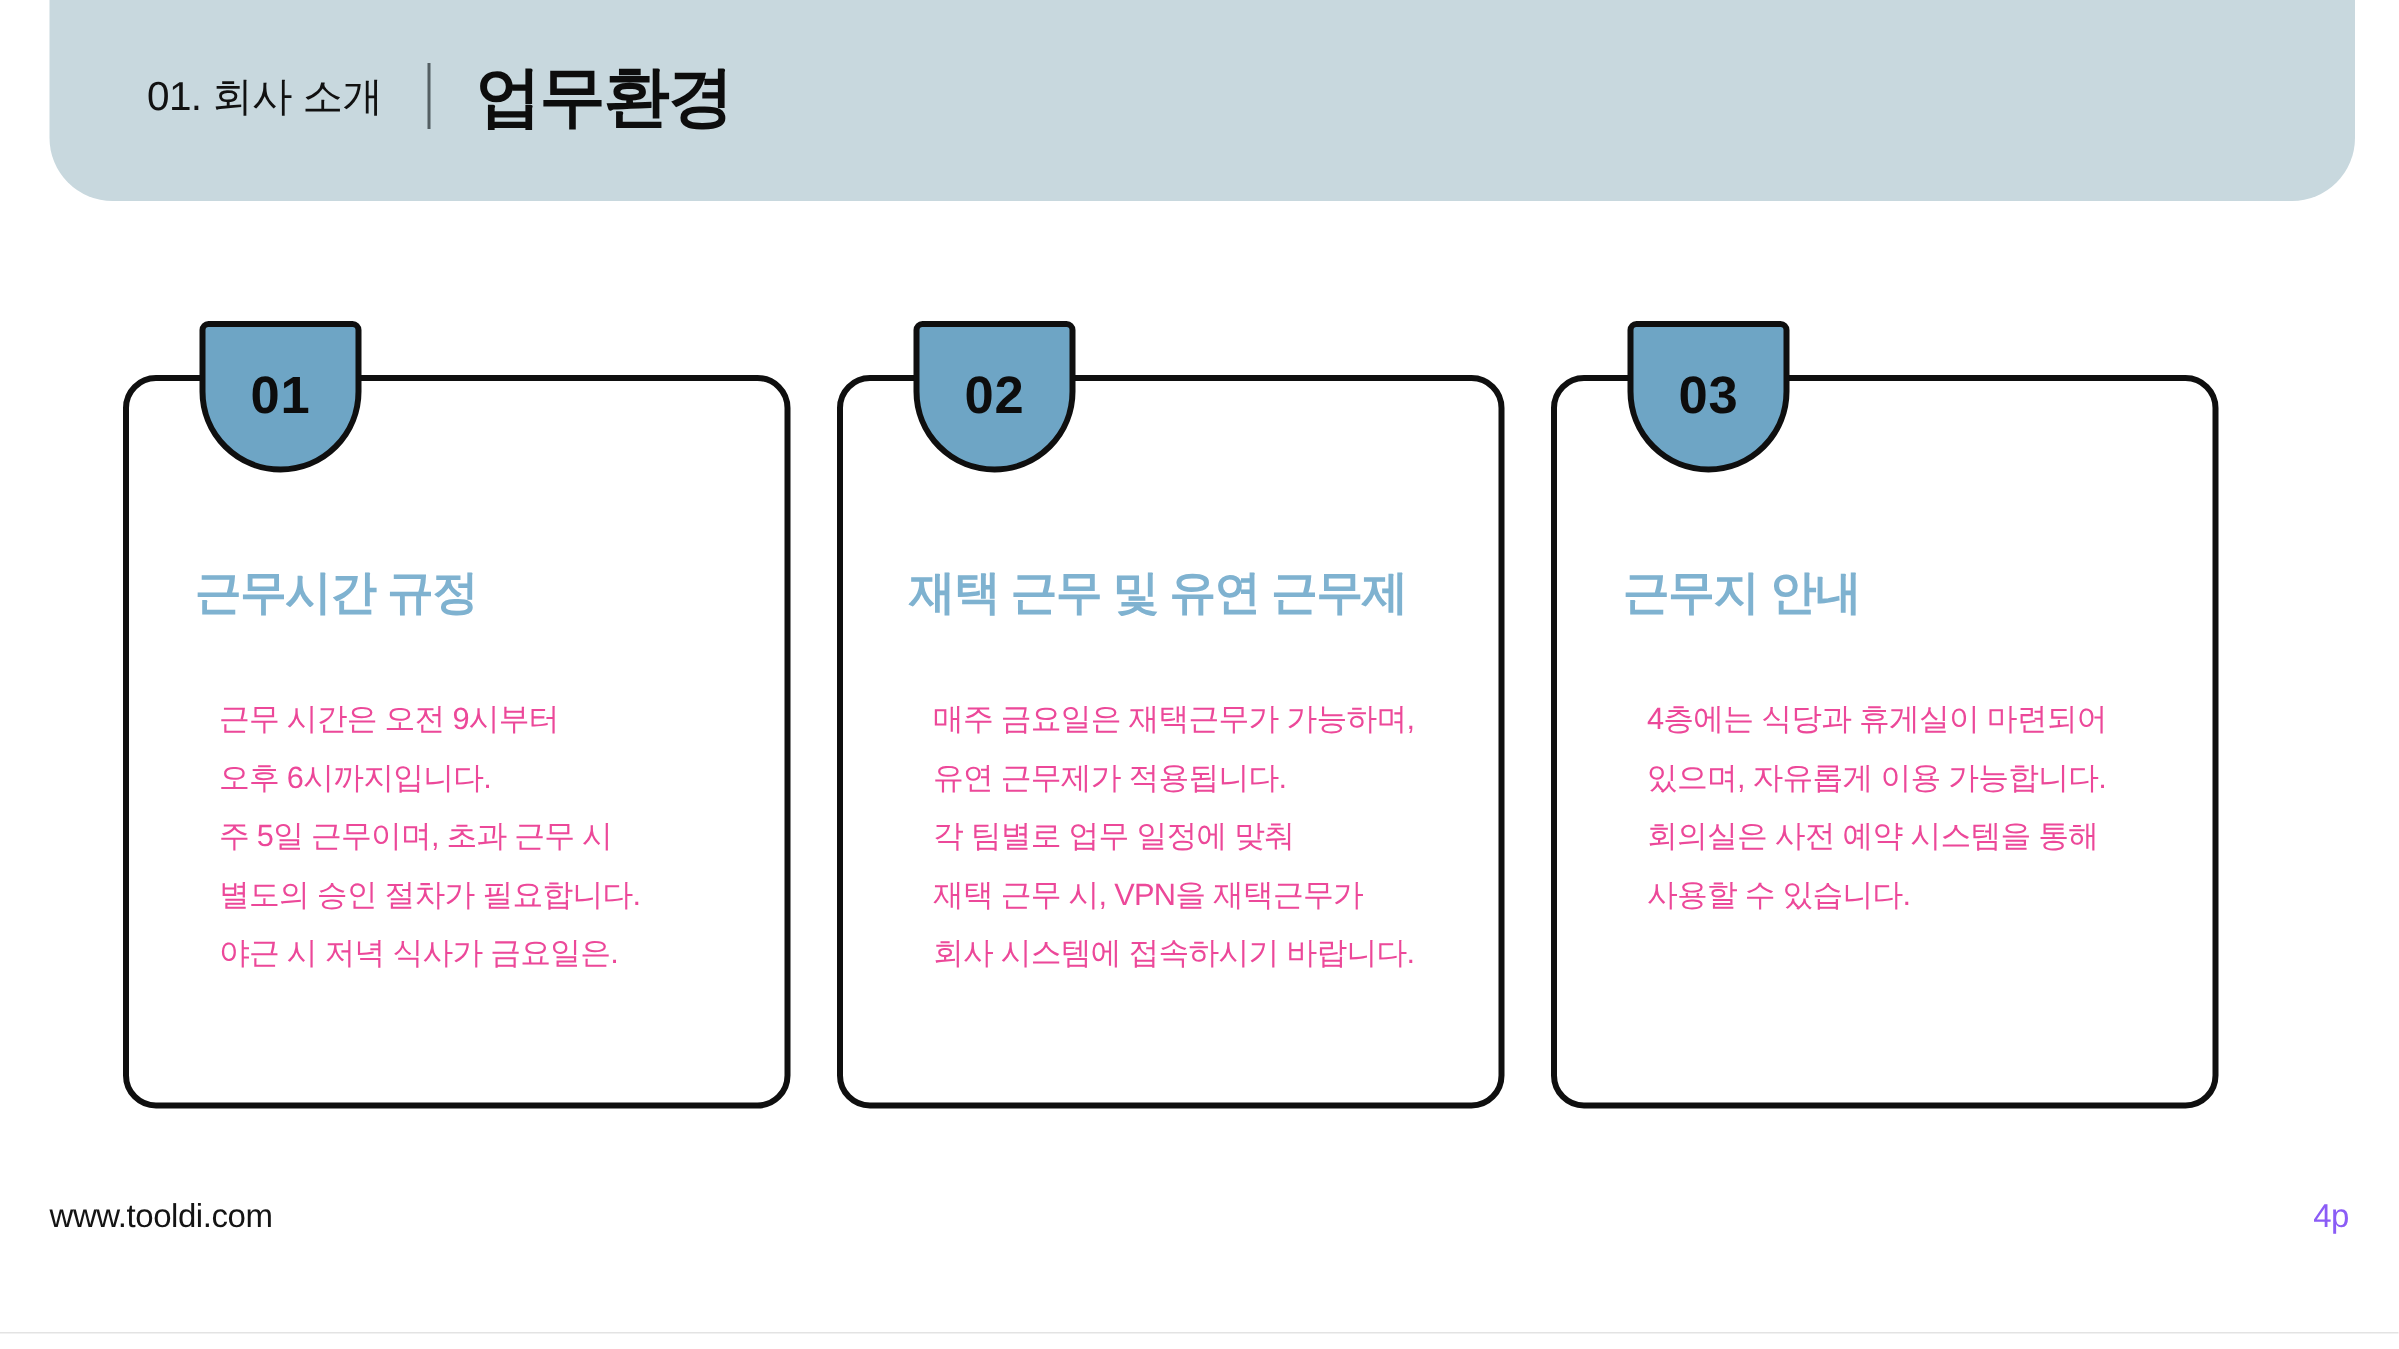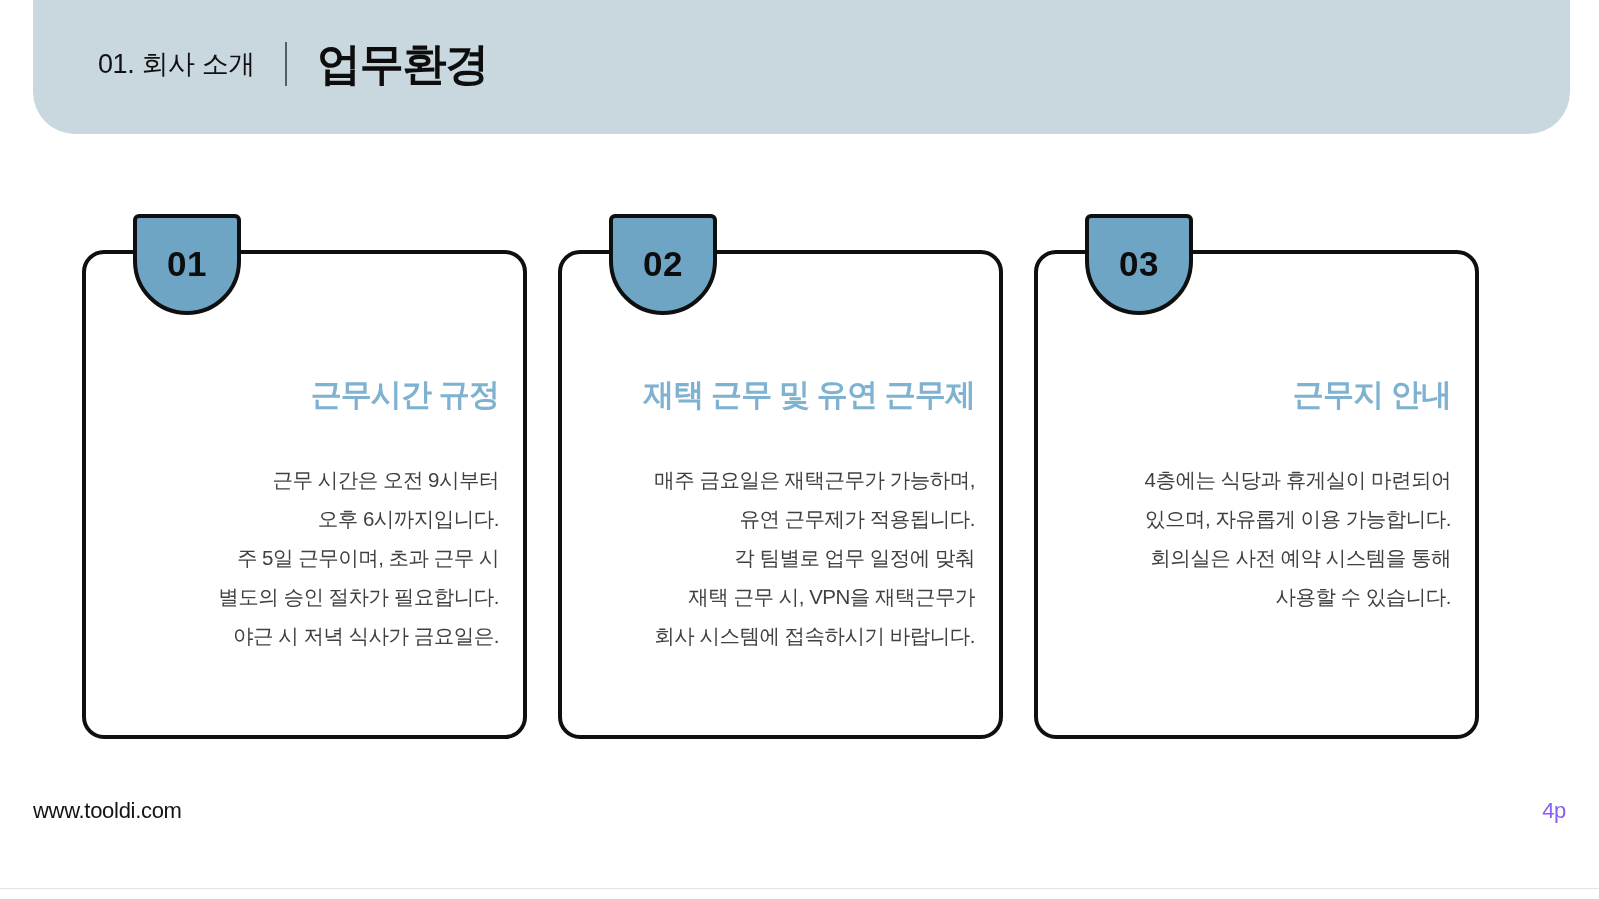--- a/index.html
+++ b/index.html
@@ -88,21 +88,20 @@
     top: 214px;
     width: 1398px;
     height: 525px;
     display: flex;
     gap: 31px;
   }
   .card {
     position: relative;
     width: 445px;
     height: 525px;
-    text-align: right;
   }
   .card-box {
     position: absolute;
     left: 0;
     top: 36px;
     width: 445px;
     height: 489px;
     box-sizing: border-box;
     border: 4px solid #0f0f0f;
     border-radius: 22px;
@@ -155,22 +154,22 @@
     letter-spacing: -0.9px;
     color: #7fb2d0;
     margin: 0 0 44px 0;
     white-space: nowrap;
   }
   .card-body {
     font-size: 20.5px;
     font-weight: 500;
     letter-spacing: -0.5px;
     line-height: 39px;
-    color: #404040;
-    margin: 0;
+    color: #ec4899;
+    margin: 16px;
   }
   .card-body-line { display: block; white-space: nowrap; }
 
   
   .footer-url {
     position: absolute;
     left: 33px;
     top: 798px;
     font-size: 22px;
     font-weight: 400;

